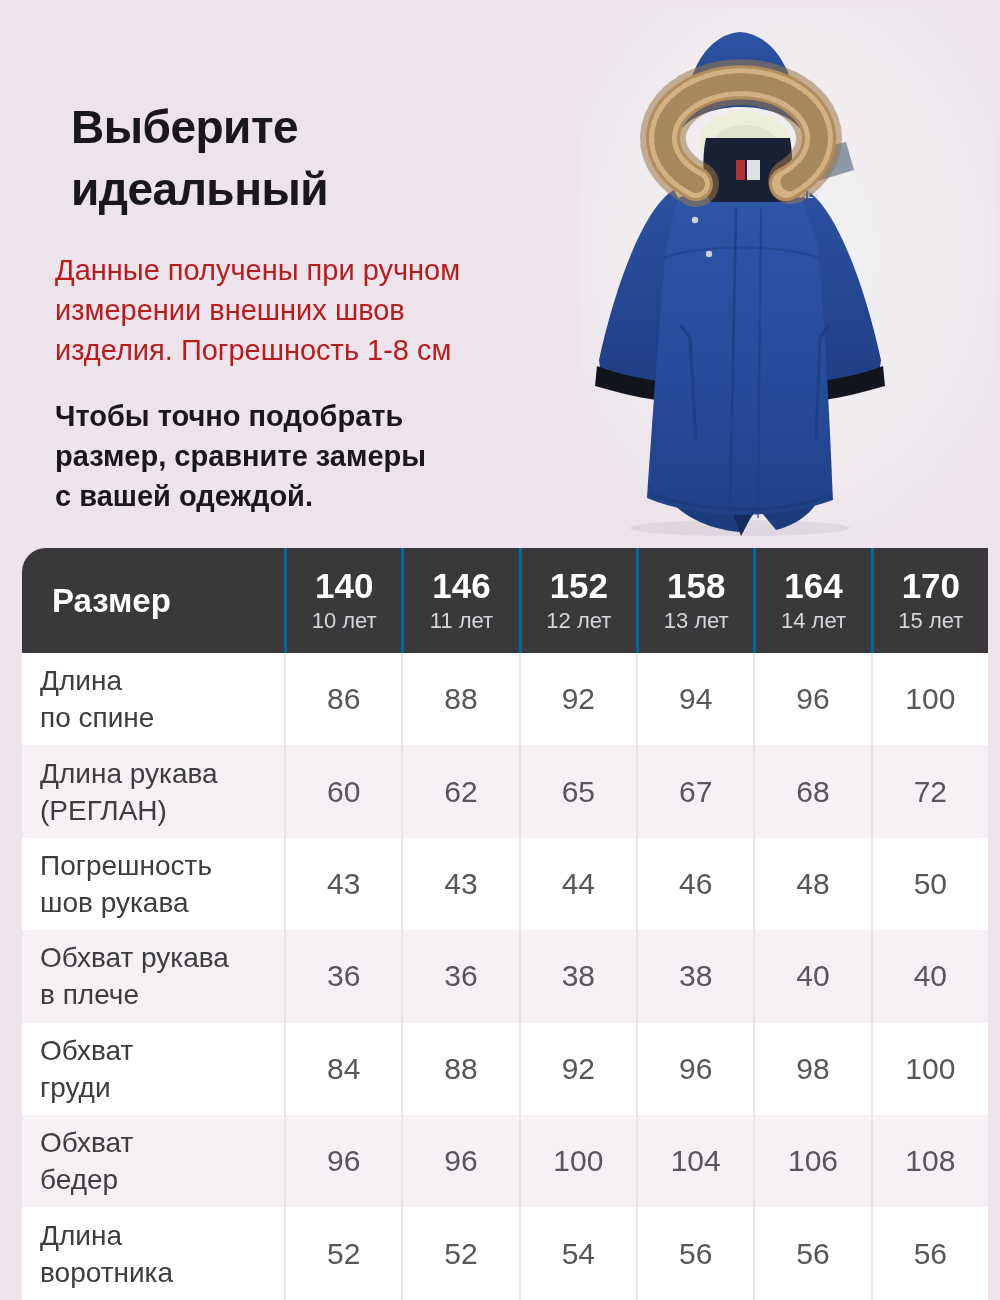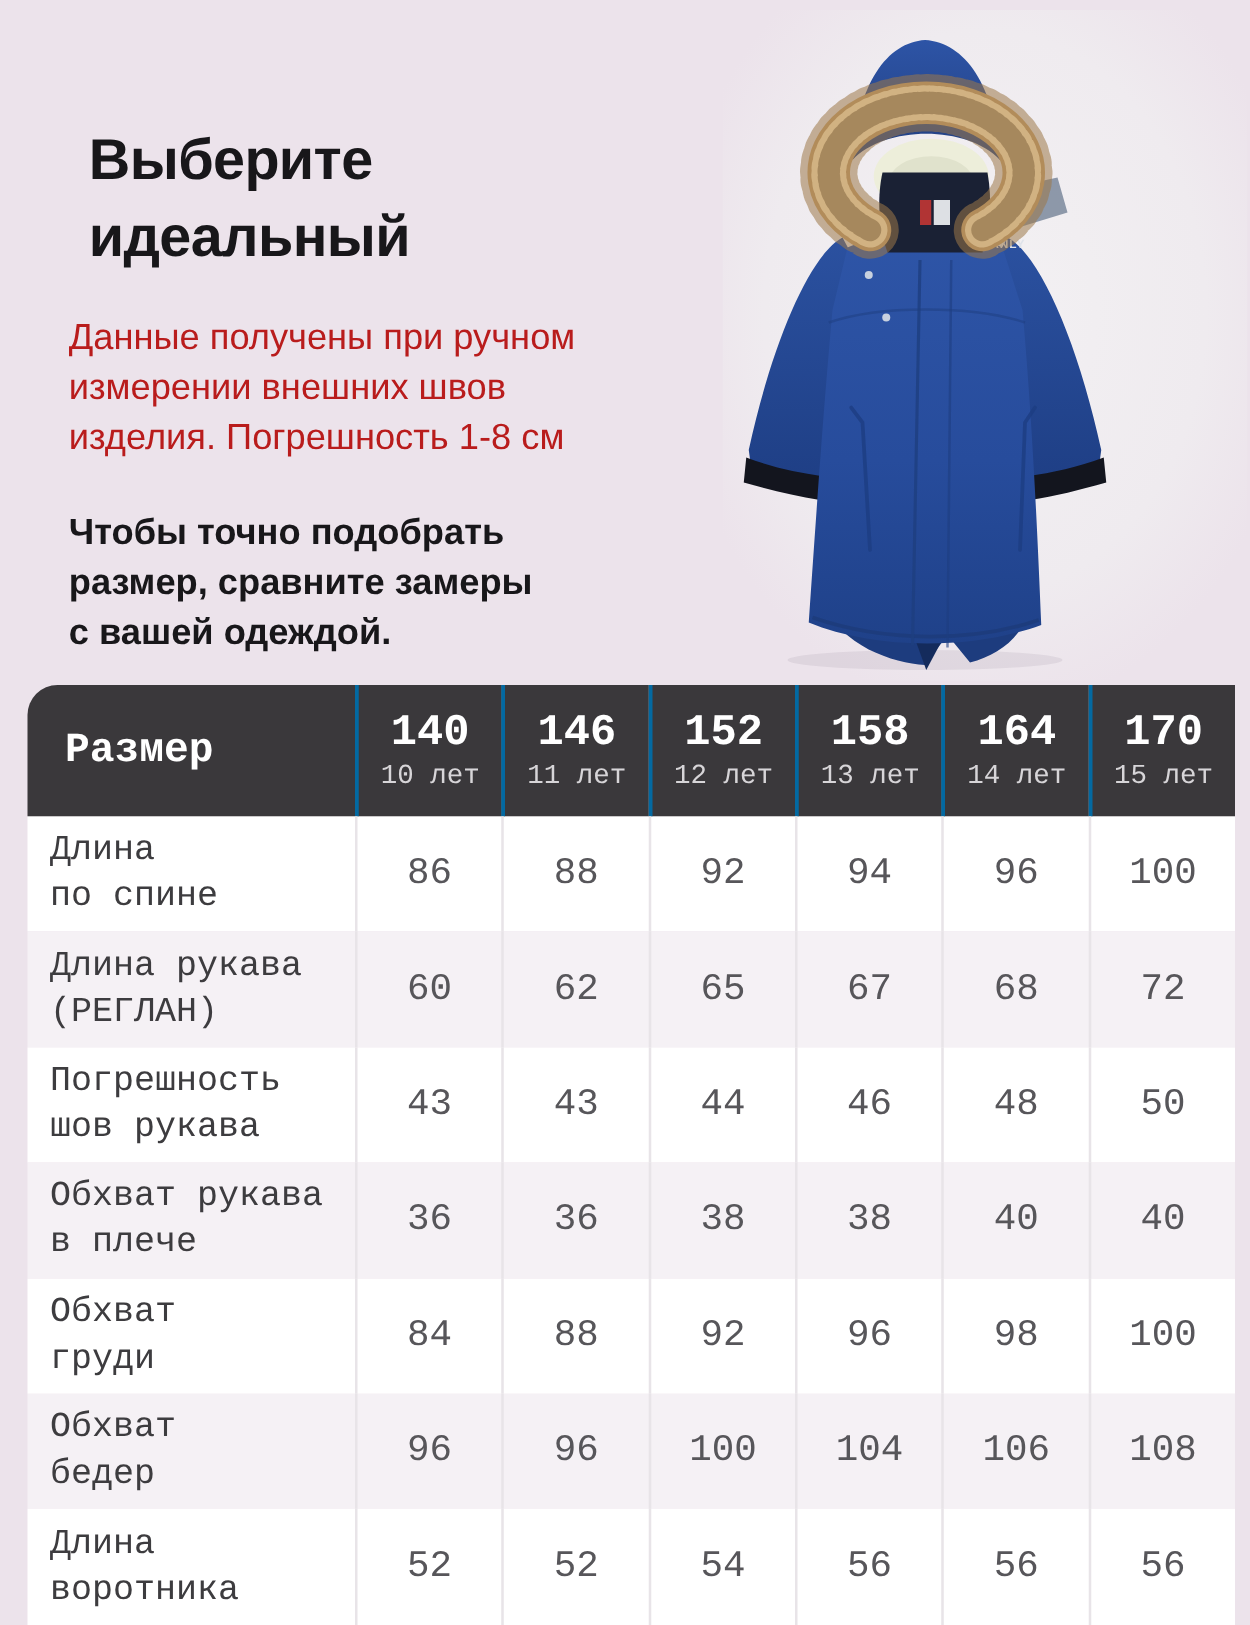--- a/index.html
+++ b/index.html
@@ -8,28 +8,28 @@
     background:#ece3eb;
     font-family:"Liberation Sans","DejaVu Sans",sans-serif;
   }
   .page{position:absolute;inset:0;}
 
   
   .intro{position:absolute;left:55px;top:80px;width:510px;}
   .title-line{font-size:46px;font-weight:700;color:#18171a;line-height:62px;letter-spacing:-0.5px;}
   .desc{margin-top:30px;}
   .desc-line{font-size:29px;color:#b91c1c;line-height:40px;}
-  .note{margin-top:36px;}
+  .note{margin-top:26px;}
   .note-line{font-size:29px;font-weight:700;color:#18171a;line-height:40px;}
 
   
   .jacket-figure{position:absolute;left:578px;top:8px;width:420px;height:537px;margin:0;}
 
   
-  .size-table{position:absolute;left:22px;top:548px;width:966px;font-family:Liberation Mono, monospace;}
+  .size-table{position:absolute;left:22px;top:548px;width:966px;}
   .row{display:grid;grid-template-columns:262px repeat(6,1fr);}
   .header-row{height:105px;}
   .header-cell{background:#3a383b;display:flex;}
   .corner-cell{
     border-top-left-radius:24px;
     align-items:center;justify-content:flex-start;padding-left:30px;box-sizing:border-box;
     font-size:33px;font-weight:700;color:#ffffff;
   }
   .size-cell{
     flex-direction:column;align-items:center;justify-content:center;

